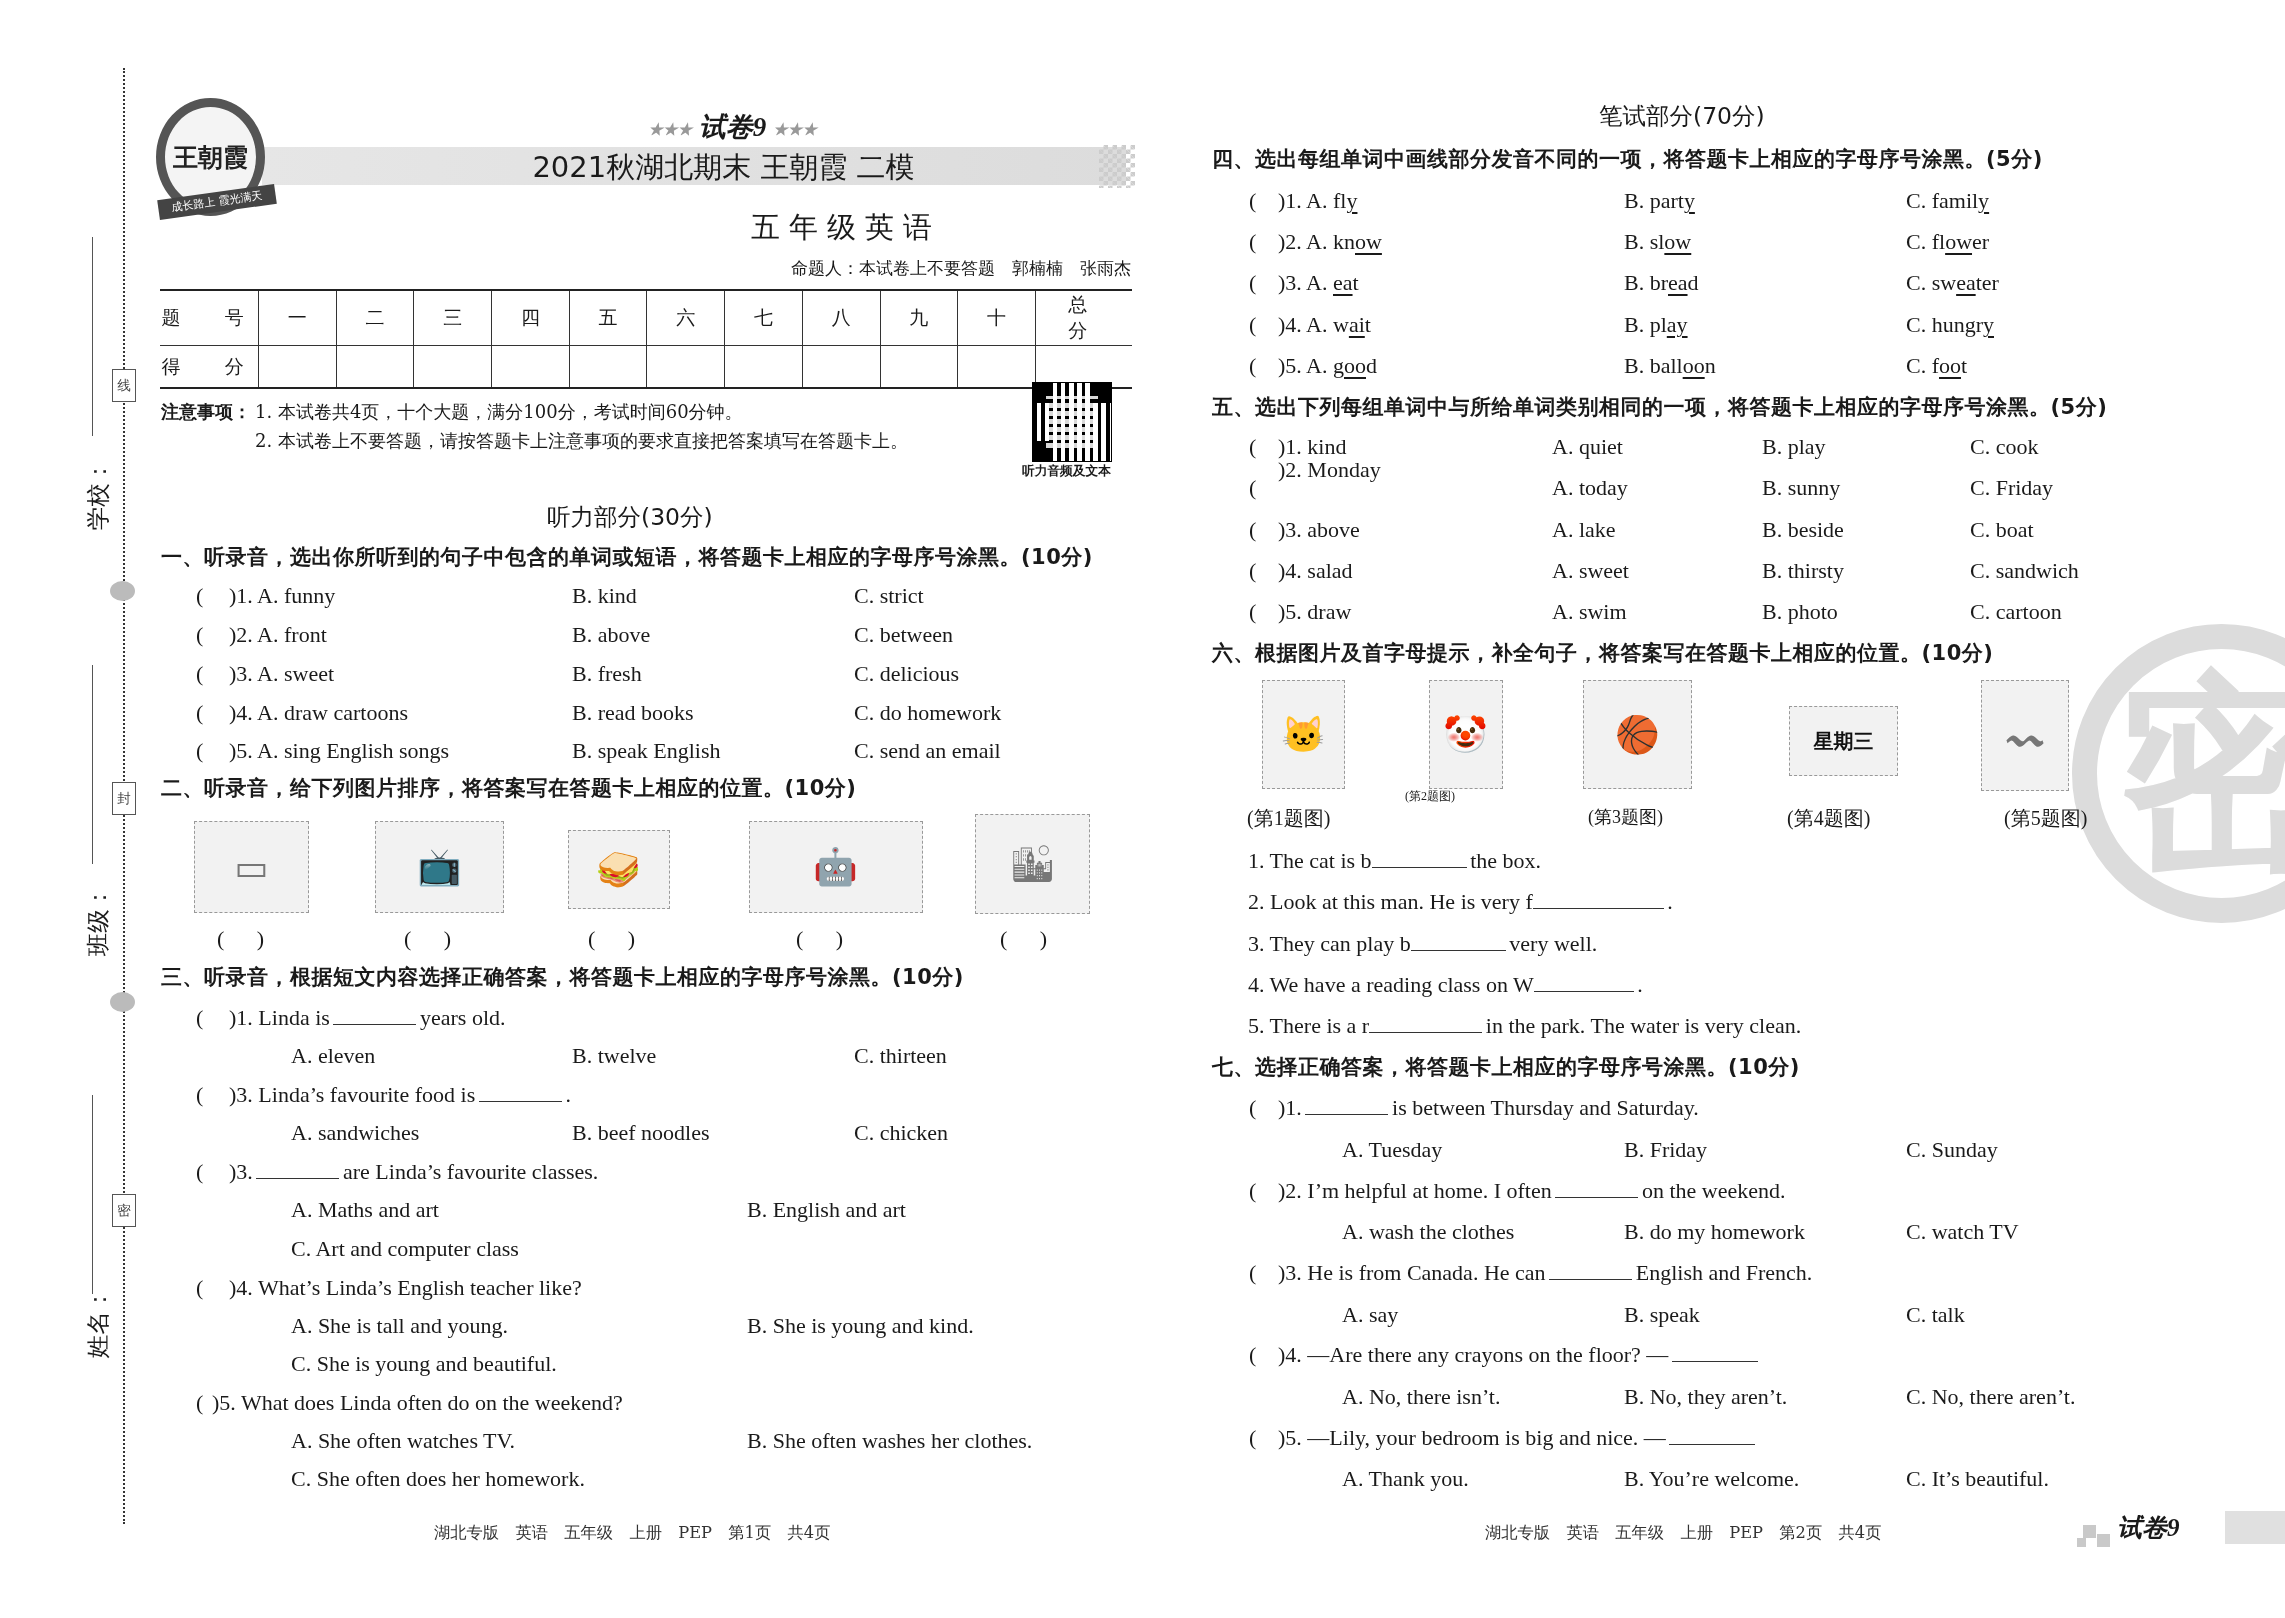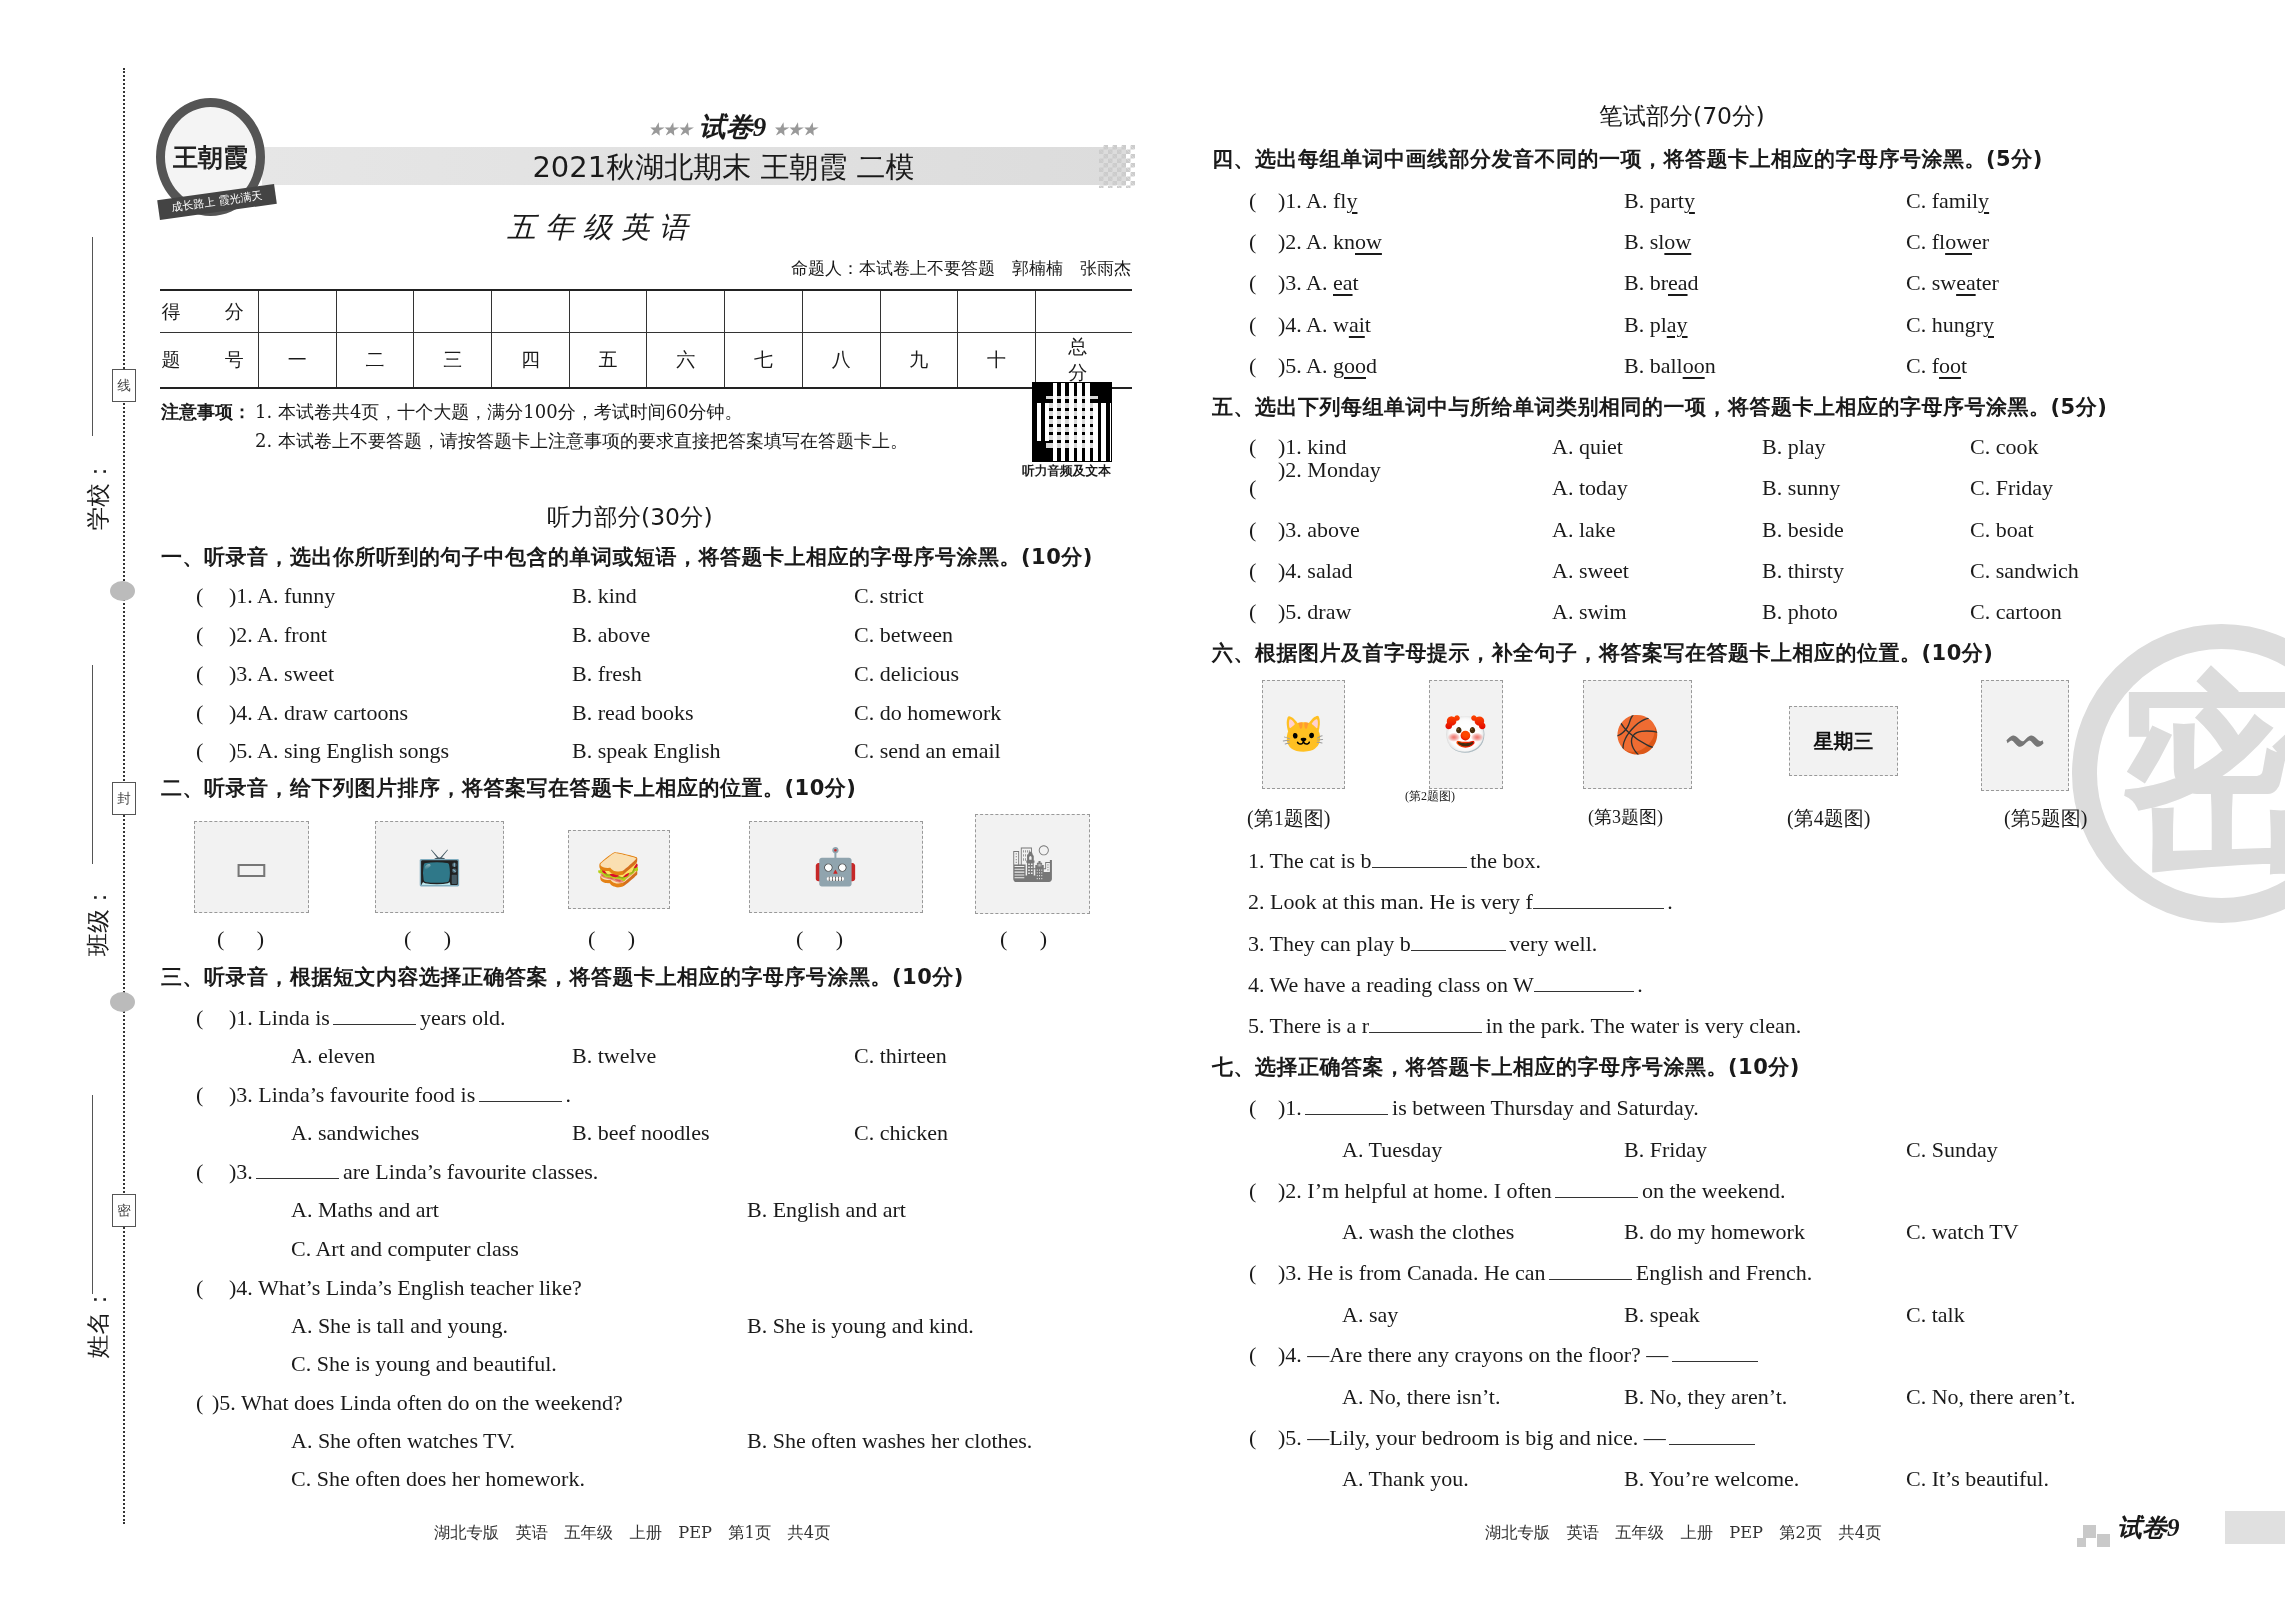--- a/index.html
+++ b/index.html
@@ -24,21 +24,21 @@
   #logo { left:156px; top:98px; width:109px; height:118px; border-radius:50%; border:9px solid #555; background:#f4f4f4;
           display:flex; align-items:center; justify-content:center; font-size:25px; font-weight:bold; color:#222; box-sizing:border-box; }
   #logo-ribbon { left:158px; top:192px; width:118px; height:20px; background:#444; color:#fff; font-size:11px; text-align:center; line-height:20px; transform:rotate(-8deg); }
   #banner { left:262px; top:147px; width:864px; height:38px; background:linear-gradient(90deg,#e6e6e6,#dcdcdc); }
   #banner-checker { left:1099px; top:145px; width:36px; height:43px;
      background-image:linear-gradient(45deg,#ccc 25%,transparent 25%,transparent 75%,#ccc 75%),linear-gradient(45deg,#ccc 25%,transparent 25%,transparent 75%,#ccc 75%);
      background-size:9px 9px; background-position:0 0,4.5px 4.5px; }
   #paper-tag { left:597px; top:109px; width:271px; text-align:center; font-size:27px; font-weight:bold; font-style:italic; }
   #paper-tag .stars { color:#999; font-size:16.3px; vertical-align:middle; }
   #exam-title { left:398px; top:147px; width:651px; text-align:center; font-size:29px; line-height:40px; font-family:"DejaVu Sans", sans-serif; }
-  #subject-title { left:507px; top:208px; width:434px; text-align:left; font-size:29px; letter-spacing:9px; font-family:"DejaVu Sans", sans-serif;font-style:italic; }
+  #subject-title { left:507px; top:208px; width:434px; text-align:right; font-size:29px; letter-spacing:9px; font-family:"DejaVu Sans", sans-serif; }
   #authors { left:715px; top:257px; width:416px; text-align:right; font-size:17px; white-space:nowrap; }
 
   
   #score-table { left:160px; top:289px; width:972px; border-collapse:collapse; border-top:2.7px solid #222; border-bottom:2.7px solid #222; }
   #score-table td { border:1.4px solid #333; height:39px; text-align:center; font-size:19px; }
   #score-table tr td:first-child { border-left:none; width:96px; letter-spacing:12.7px; }
   #score-table tr td:last-child { border-right:none; width:94px; letter-spacing:12.7px; }
 
   
   #notes-label { left:161px; top:400px; font-size:18px; font-weight:bold; font-family:"DejaVu Sans", sans-serif; }
@@ -96,46 +96,46 @@
   <span>试卷9</span>
   <span class="stars">★★★</span>
 </div>
 <div id="exam-title" class="abs">2021秋湖北期末 王朝霞 二模</div>
 <div id="subject-title" class="abs">五年级英语</div>
 <div id="authors" class="abs">命题人：本试卷上不要答题　郭楠楠　张雨杰</div>
 
 <table id="score-table" class="abs">
   <tbody>
       <tr>
-    <td>得　分</td>
-    <td></td>
-        <td></td>
-    <td></td>
-        <td></td>
-    <td></td>
-        <td></td>
-    <td></td>
-        <td></td>
-    <td></td>
-        <td></td>
-    <td></td>
-  </tr>
-  <tr>
     <td>题　号</td>
     <td>一</td>
     <td>二</td>
     <td>三</td>
     <td>四</td>
     <td>五</td>
     <td>六</td>
     <td>七</td>
     <td>八</td>
     <td>九</td>
     <td>十</td>
     <td>总　分</td>
+  </tr>
+  <tr>
+    <td>得　分</td>
+    <td></td>
+        <td></td>
+    <td></td>
+        <td></td>
+    <td></td>
+        <td></td>
+    <td></td>
+        <td></td>
+    <td></td>
+        <td></td>
+    <td></td>
   </tr>
 </tbody>
   </table>
 
 <div id="notes-label" class="abs">注意事项：</div>
 <div class="abs note" style="left:255px;top:400px">1. 本试卷共4页，十个大题，满分100分，考试时间60分钟。</div>
 <div class="abs note" style="left:255px;top:429px">2. 本试卷上不要答题，请按答题卡上注意事项的要求直接把答案填写在答题卡上。</div>
 <div id="qr" class="abs"></div>
 <div id="qr-caption" class="abs">听力音频及文本</div>
 

